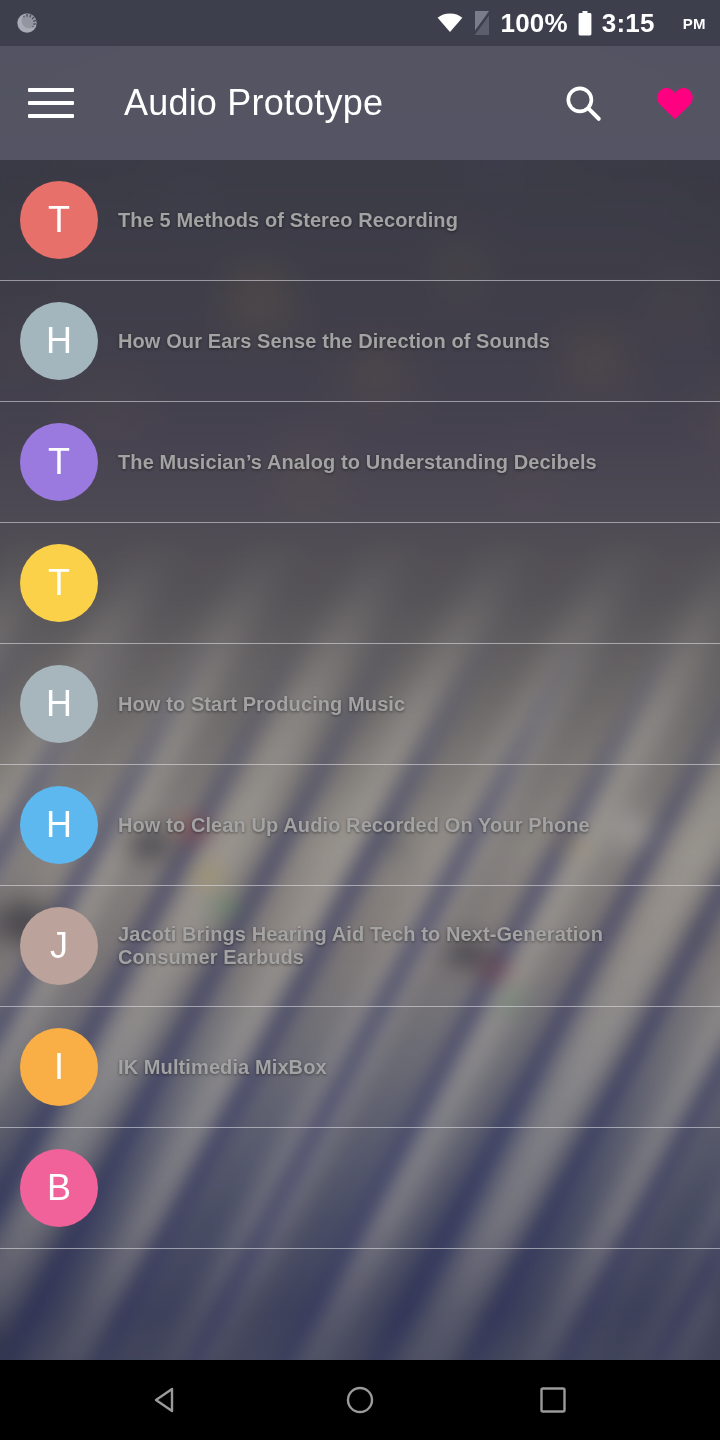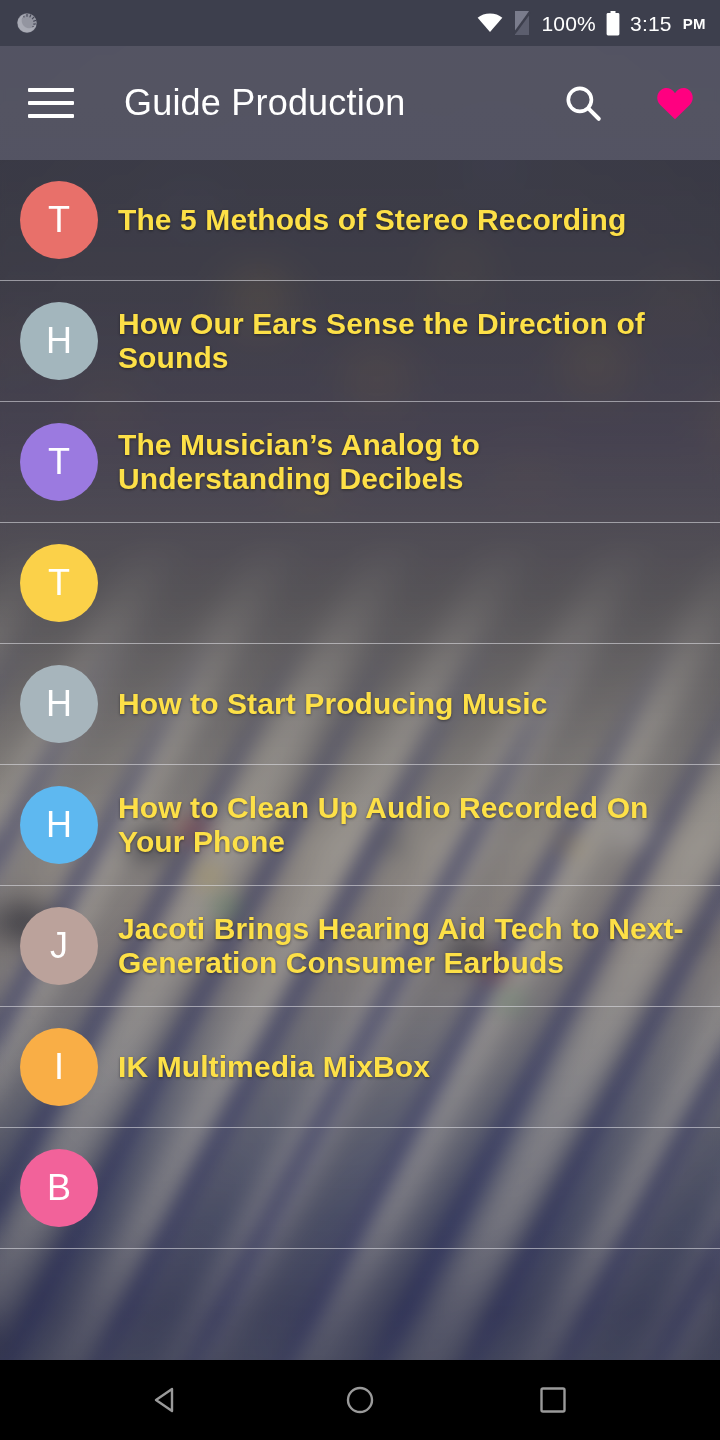--- a/index.html
+++ b/index.html
@@ -132,22 +132,22 @@
   #status-bar {
     position:absolute; top:0; left:0; right:0; height:46px;
     background:#3d3f4d;
     z-index:30;
     display:flex; align-items:center;
     padding:0 14px;
     color:#fff;
   }
   #status-left { display:flex; align-items:center; gap:8px; }
   #status-right { margin-left:auto; display:flex; align-items:center; gap:10px; }
-  .sb-text { font-size:21px; font-weight:400; letter-spacing:.2px; line-height:1; }
-  .sb-ampm { font-size:15px; font-weight:700; letter-spacing:.4px; line-height:1; padding-left:1px; }
+  .sb-text { font-size:26px; font-weight:700; letter-spacing:.2px; line-height:1; }
+  .sb-ampm { font-size:15px; font-weight:700; letter-spacing:.4px; line-height:1; padding-left:1px;margin-left:17px; }
   .sync-icon { width:26px; height:26px; display:block; opacity:.62; }
   .wifi-icon { width:26px; height:20px; display:block; }
   .nosim-icon { width:18px; height:24px; display:block; }
   .batt-icon { width:14px; height:25px; display:block; }
 
   
   #app-bar {
     position:absolute; top:46px; left:0; right:0; height:114px;
     background:rgba(88,88,104,.88);
     z-index:25;
@@ -191,22 +191,22 @@
     border-radius:50%;
     display:flex; align-items:center; justify-content:center;
     color:#fff;
     font-size:36px;
     font-weight:300;
     line-height:1;
     margin-right:20px;
     user-select:none;
   }
   .article-title {
-    color:#fde047;
-    font-size:30px;
+    color:#a3a3a3;
+    font-size:20px;
     font-weight:700;
     line-height:1.14;
     letter-spacing:.1px;
     text-shadow:0 1px 3px rgba(0,0,0,.45);
     padding-right:16px;
   }
 
   
   #nav-bar {
     position:absolute; bottom:0; left:0; right:0; height:80px;
@@ -280,21 +280,21 @@
       <span class="sb-ampm">PM</span>
     </div>
   </div>
 
   <div id="app-bar">
     <div id="menu-button">
       <span></span>
         <span></span>
         <span></span>
     </div>
-    <div id="app-title">Guide Production</div>
+    <div id="app-title">Audio Prototype</div>
     <div id="app-bar-actions">
       <span>
         <svg class="appbar-icon" viewBox="0 0 24 24">
           <circle cx="10.2" cy="10.2" r="6.6" fill="none" stroke="#fff" stroke-width="2.1"></circle>
           <line x1="15.2" y1="15.2" x2="21" y2="21" stroke="#fff" stroke-width="2.3" stroke-linecap="round"></line>
         </svg>
       </span>
       <span>
         <svg class="appbar-icon" viewBox="0 0 24 24">
           <path d="M12 21.3 3.6 13.1C1.1 10.6 1.3 6.6 4 4.5c2.4-1.9 5.7-1.2 7.4 1.1l0.6 0.8 0.6-0.8c1.7-2.3 5-3 7.4-1.1 2.7 2.1 2.9 6.1 0.4 8.6z" fill="#FF0080"></path>

